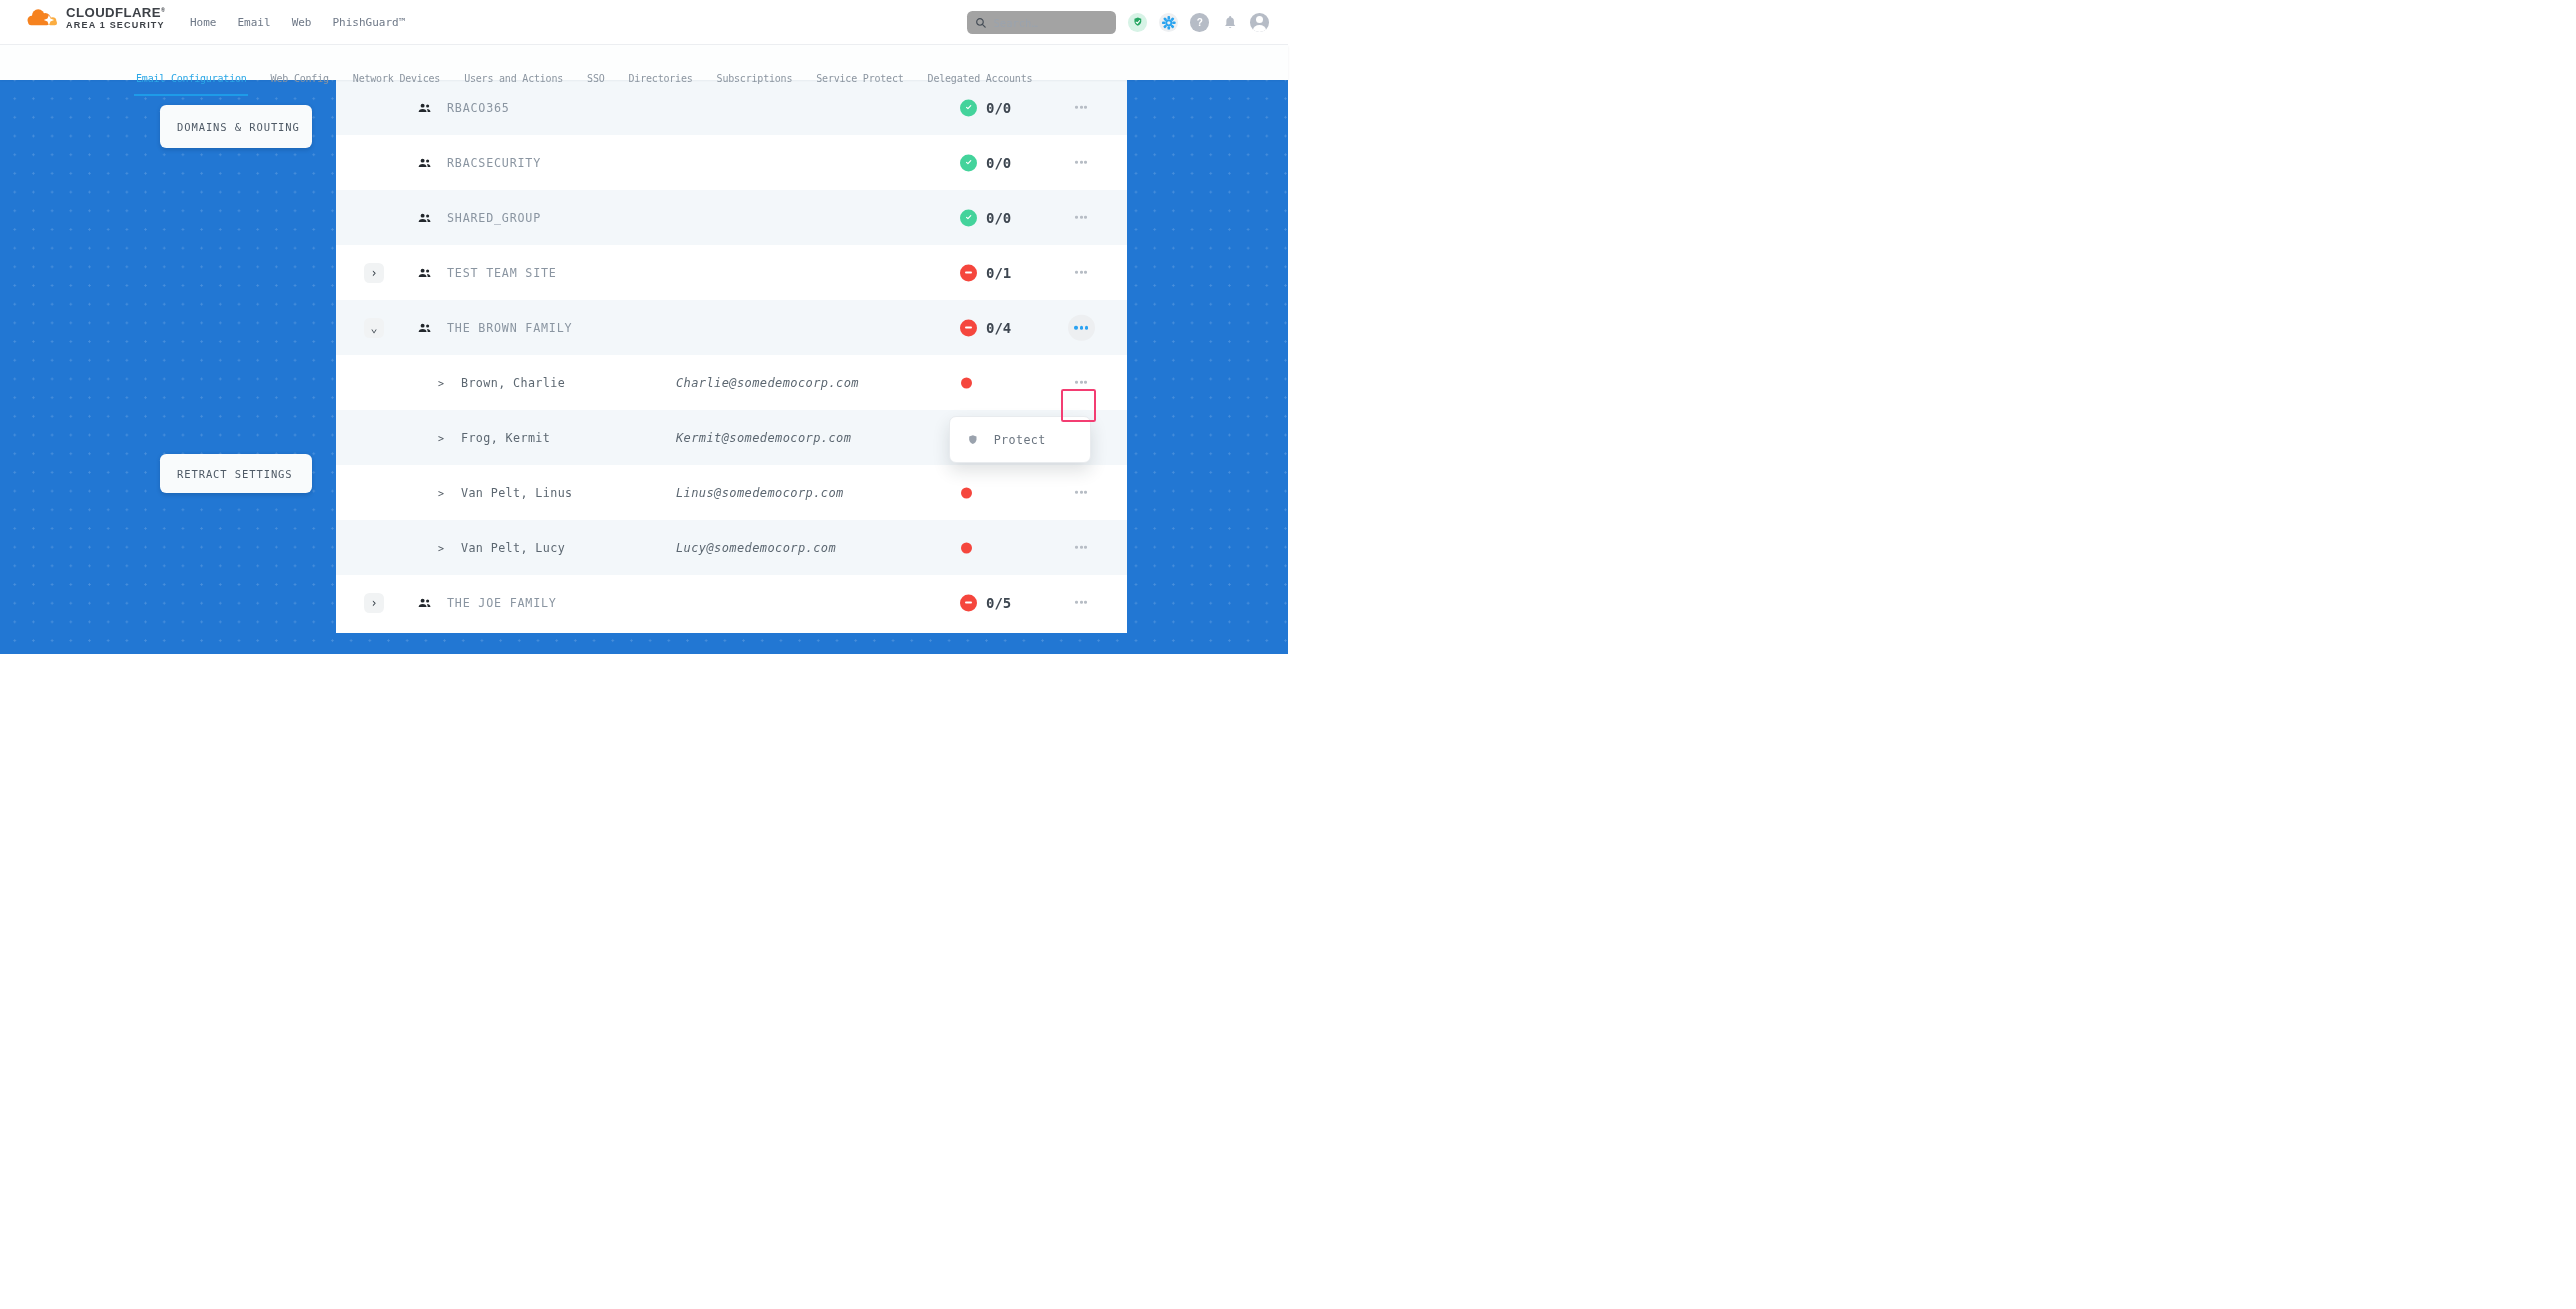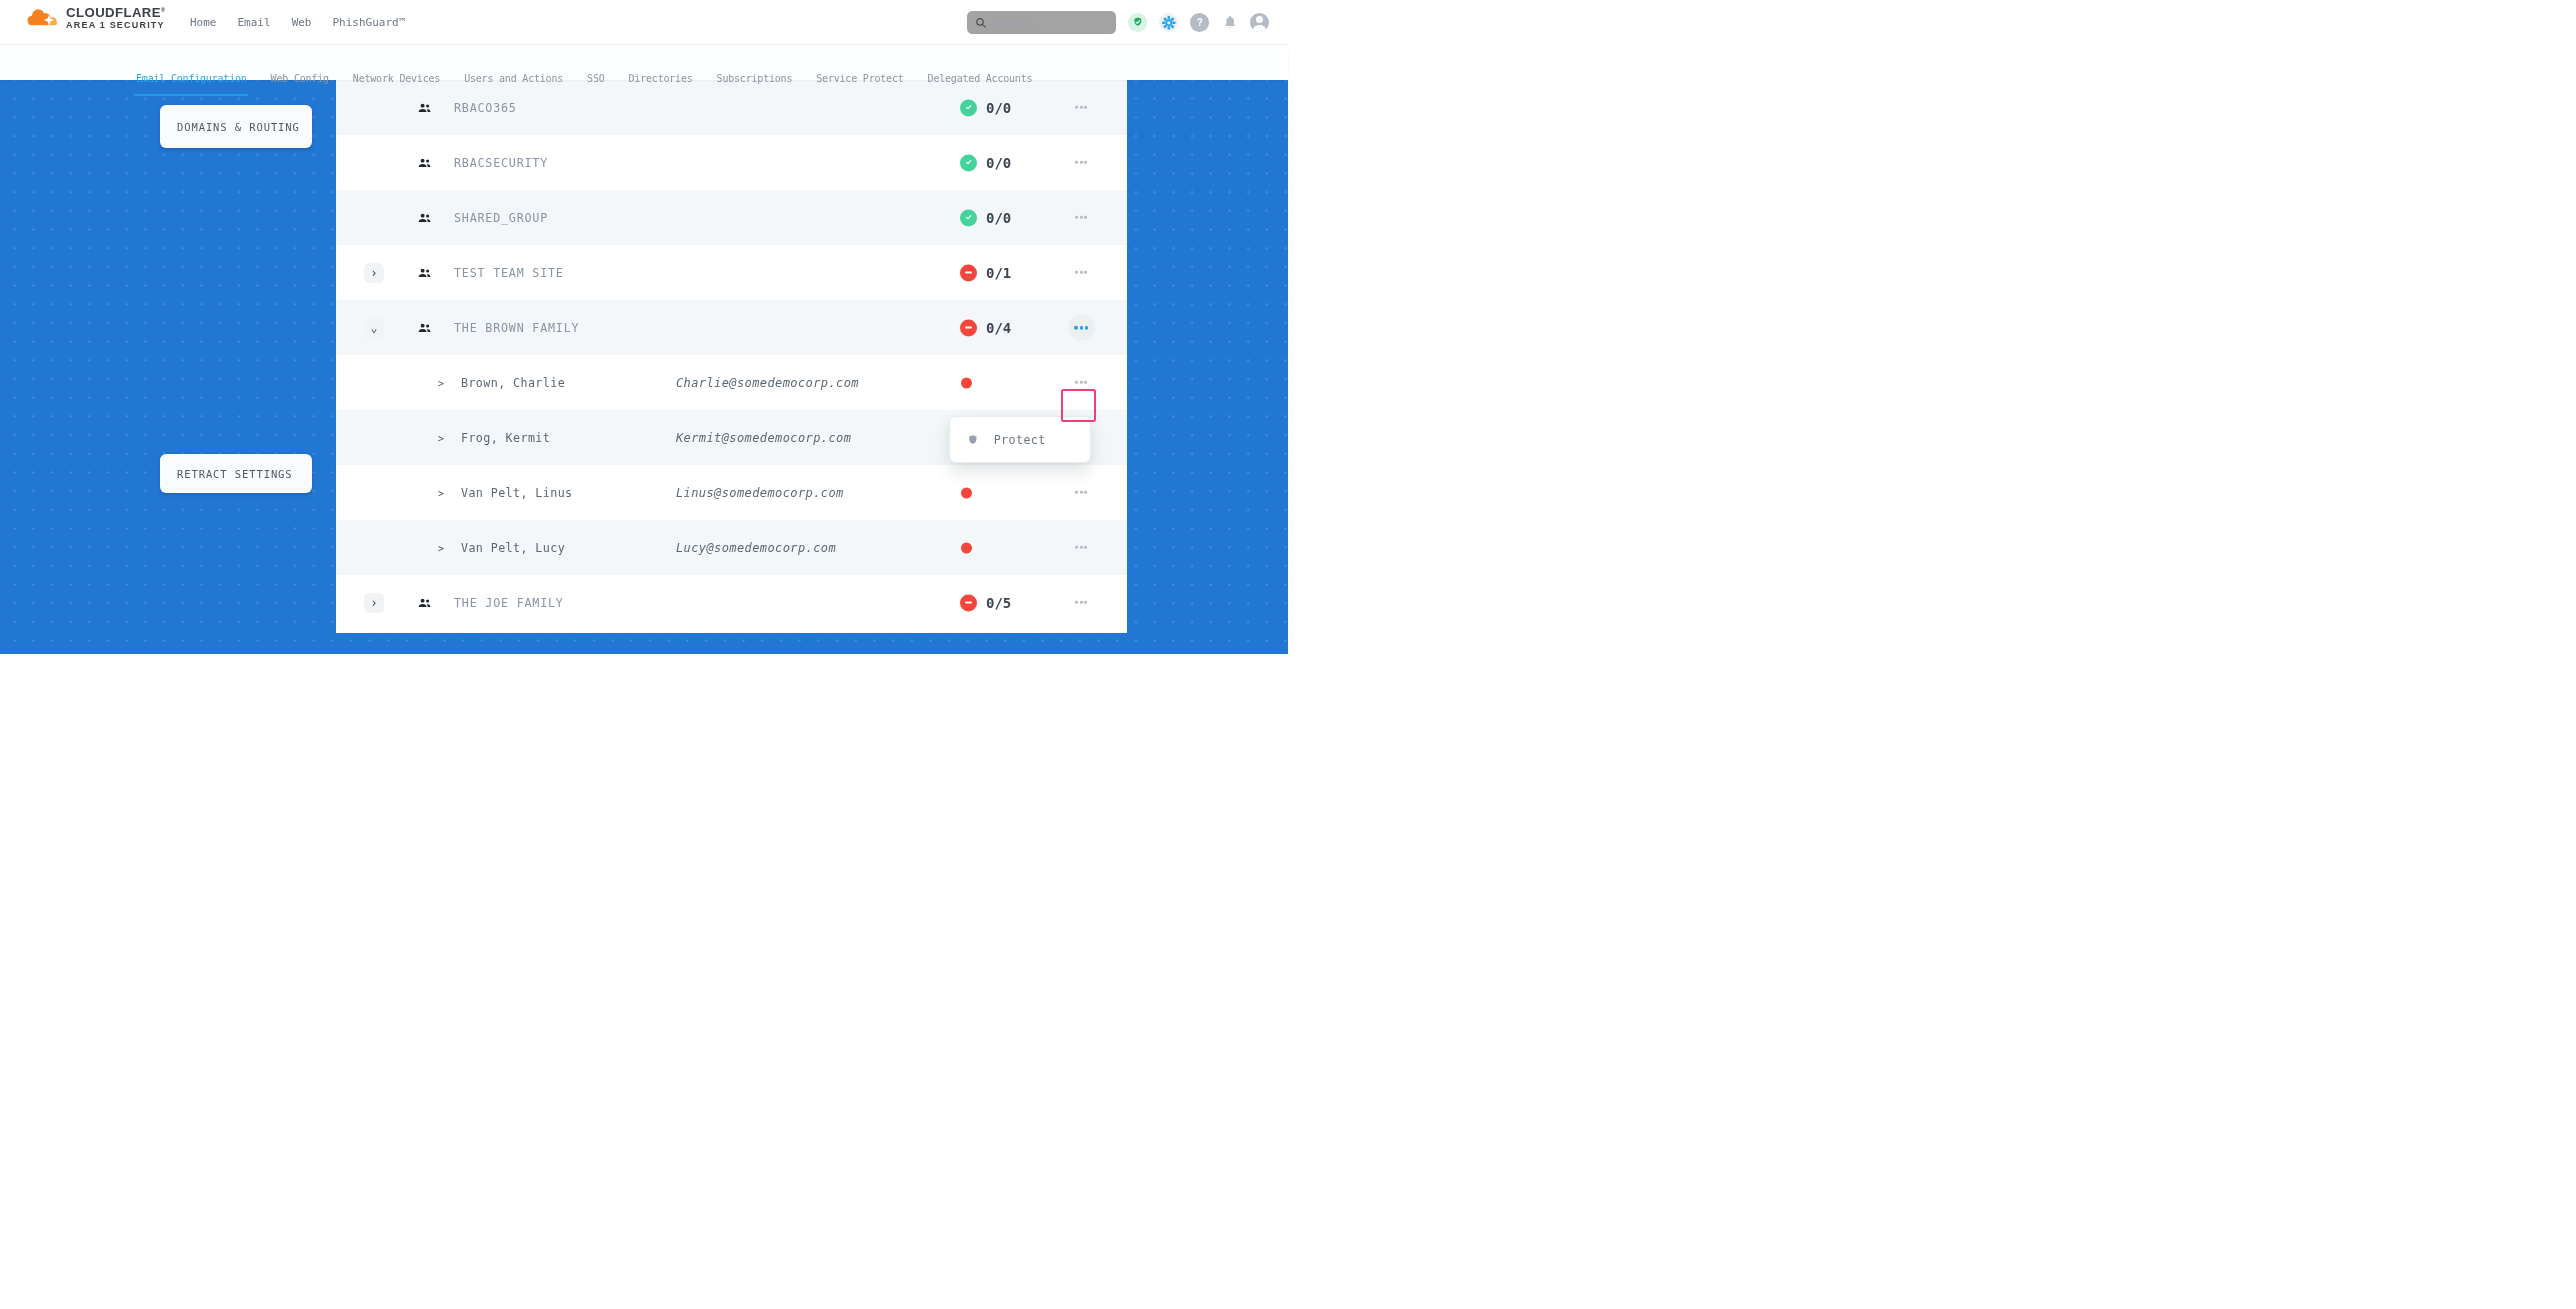--- a/index.html
+++ b/index.html
@@ -73,21 +73,21 @@
   
   .panel { position:absolute; left:336px; top:0; width:791px; height:553px; background:#fff; }
   .row { position:relative; height:55px; }
   .row.light { background:#f3f7fa; }
   .vc { position:absolute; top:50%; transform:translateY(-50%); }
   .expander { left:28px; width:20px; height:20px; border-radius:5.4px; background:#f1f3f4; border:none;
     color:#39424b; font-size:11.7px; font-family:inherit; display:flex; align-items:center;
     justify-content:center; cursor:pointer; }
   .expander span { line-height:0; }
   .people-icon { left:82px; display:flex; }
-  .gname { left:118px; color:#8a95a1; font-size:11.7px; letter-spacing:0.8px; white-space:nowrap; }
+  .gname { left:111px; color:#8a95a1; font-size:11.7px; letter-spacing:0.8px; white-space:nowrap; }
   .mchev { left:102px; color:#4d565f; font-size:10px; }
   .mname { left:125px; color:#5c6771; font-size:11.7px; letter-spacing:0.4px; white-space:nowrap; }
   .email { left:340px; color:#5c6771; font-size:12px; letter-spacing:0.4px; white-space:nowrap;font-style:italic; }
   .badge { left:624px; width:17px; height:17px; border-radius:50%; display:flex;
     align-items:center; justify-content:center; }
   .badge.ok { background:#43d39b; }
   .badge.blocked { background:#f5463d; }
   .minus-bar { width:7.8px; height:2.3px; background:#fff; border-radius:1.6px; }
   .count { left:650px; color:#3d4650; font-size:14px; font-weight:bold; }
   .dot { left:625px; width:11px; height:11px; border-radius:50%; background:#f5463d; }

